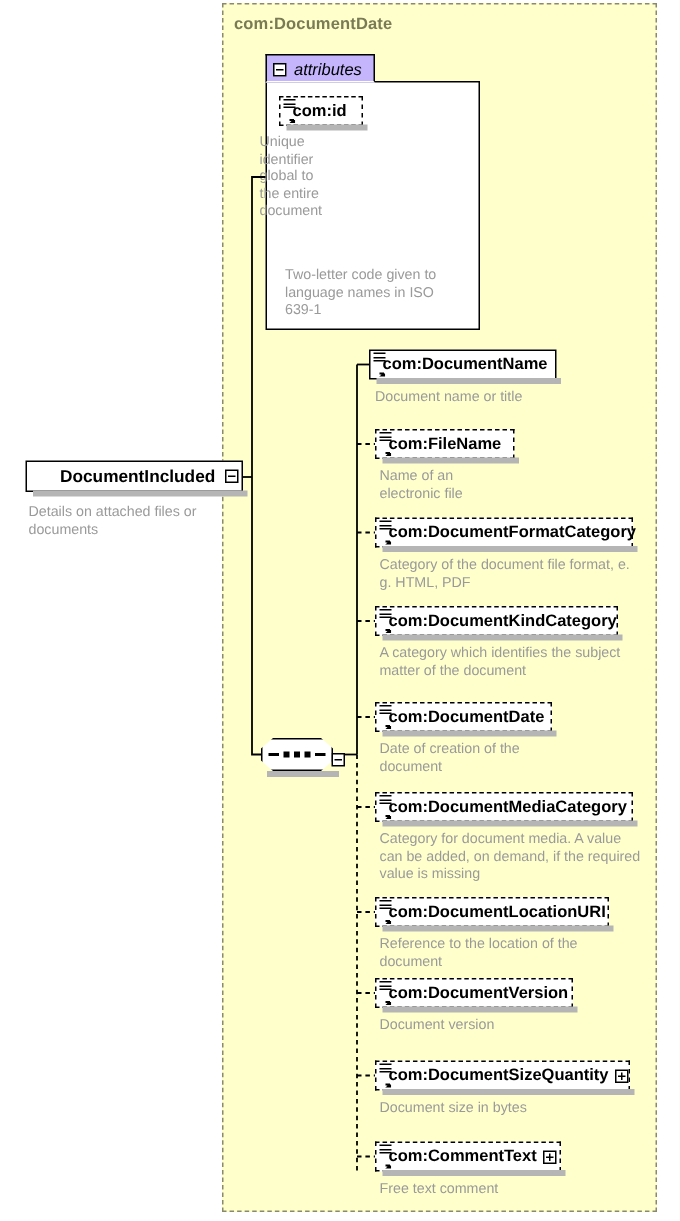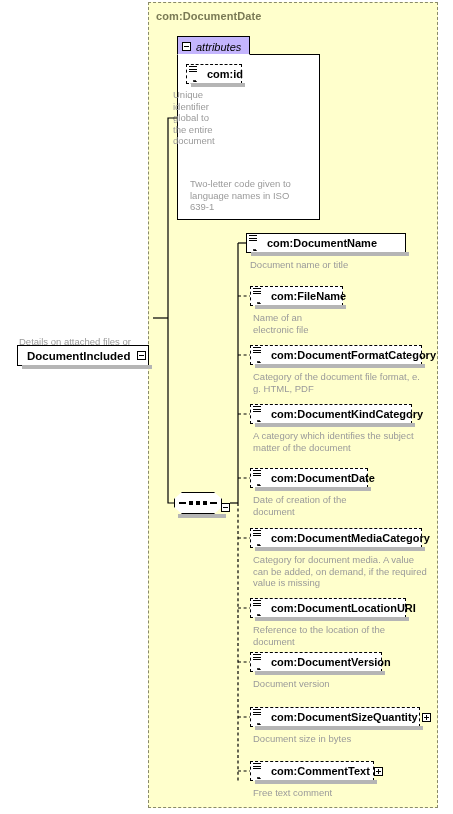--- a/index.html
+++ b/index.html
@@ -133,43 +133,42 @@
   .el-icon i:nth-child(3) { width: 8px; }
 
   
   .arrow-icon {
     position: absolute;
     left: 2px; bottom: 1px;
     width: 9px; height: 8px;
     overflow: hidden;
   }
 
-  .node.has-icons { padding-left: 20px; }
+  .node.has-icons { padding-left: 8px; }
 
   
   .desc {
     position: absolute;
     font-size: 9.5px;
     color: #9a9a9a;
     line-height: 11.5px;
     white-space: pre-line;
   }
 
   
   .root-node {
     position: absolute;
     left: 17px; top: 307px;
     height: 21px;
     background: #ffffff;
     border: 1.5px solid #000000;
     display: flex;
     align-items: center;
-    padding: 0 2px 0 9px;
+    padding: 0 2px 0 22px;
     z-index: 4;
-    margin-top: 38px;
   }
   .root-node::after {
     content: "";
     position: absolute;
     left: 4px; top: 100%;
     width: 100%; height: 4px;
     background: #b5b5b5;
     z-index: -1;
   }
   .root-label {
@@ -289,21 +288,21 @@
     <span class="seq-dots">
       <span></span>
         <span></span>
         <span></span>
     </span>
   </div>
   <div style="position:absolute; left:221px; top:498px; z-index:5;">
     <span class="pm-box"></span>
   </div>
 
-  <div class="node solid has-icons" style="left:246px; top:233px; width:160px;">
+  <div class="node solid has-icons" style="left:246px; top:233px; width:125px;">
     <span class="el-icon">
         <i></i>
         <i></i>
         <i></i>
       </span>
     <span class="arrow-icon">
       <svg width="9" height="8" viewBox="0 0 9 8">
         <path d="M1,7 L7,1 M7,1 L4,1 M7,1 L7,4" stroke="#000" stroke-width="1.4" fill="none"></path>
       </svg>
     </span>

